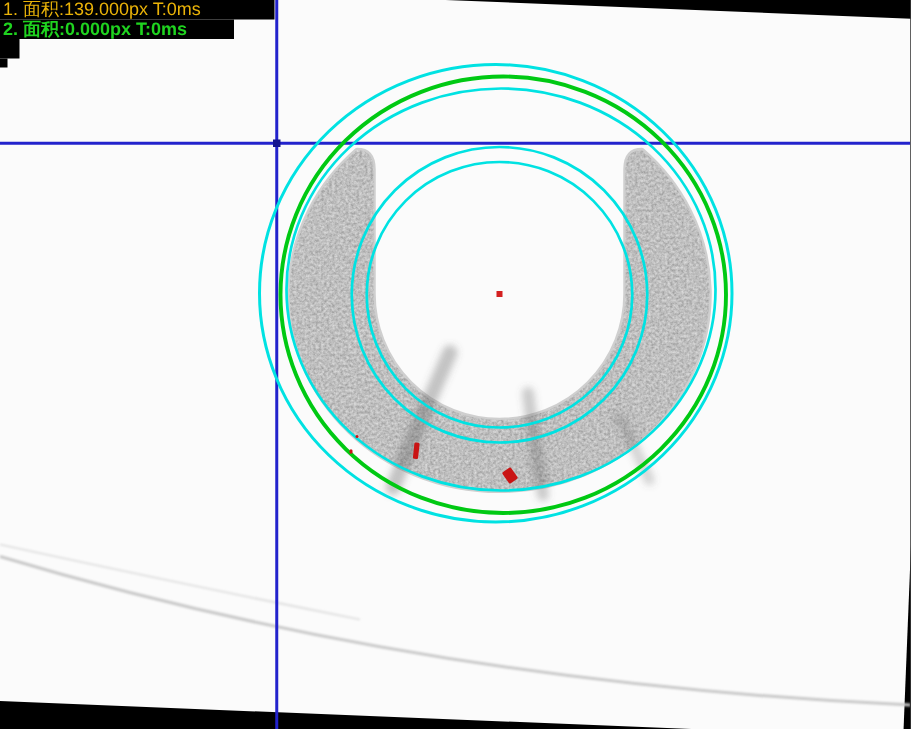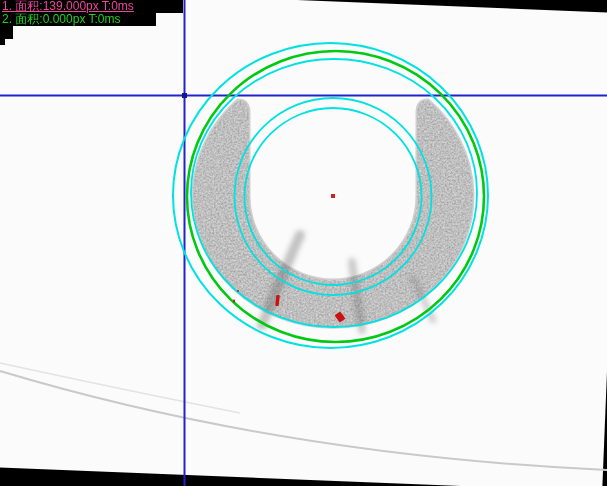--- a/index.html
+++ b/index.html
@@ -65,18 +65,18 @@
 
     <g id="defects-group">
         <rect x="275.75" y="295" width="3.5" height="11" rx="1" transform="rotate(6 277.5 300.5)" fill="#c91313"></rect>
         <rect x="336.5" y="312.5" width="7" height="9" rx="1" transform="rotate(-35 340 317)" fill="#c91313"></rect>
         <rect x="237" y="290" width="2" height="2" rx="1" transform="rotate(0 238 291)" fill="#c91313"></rect>
         <rect x="233" y="299.5" width="2" height="3" rx="1" transform="rotate(0 234 301)" fill="#c91313"></rect>
       </g>
     <rect id="center-dot" x="331" y="194" width="4" height="4" fill="#d42020"></rect>
   </svg>
 
-  <div class="label" id="label-1" style="color: #ec4899; text-decoration: underline;">1. 面积:139.000px  T:0ms</div>
-  <div class="label" id="label-2" style="color: rgb(31, 211, 31);">2. 面积:0.000px  T:0ms</div>
+  <div class="label" id="label-1" style="color: #eab308;">1. 面积:139.000px  T:0ms</div>
+  <div class="label" id="label-2" style="color: rgb(31, 211, 31); font-weight: bold;">2. 面积:0.000px  T:0ms</div>
   <div class="stub" id="stub-1"></div>
   <div class="stub" id="stub-2"></div>
 
 </div>
 
 </body></html>

